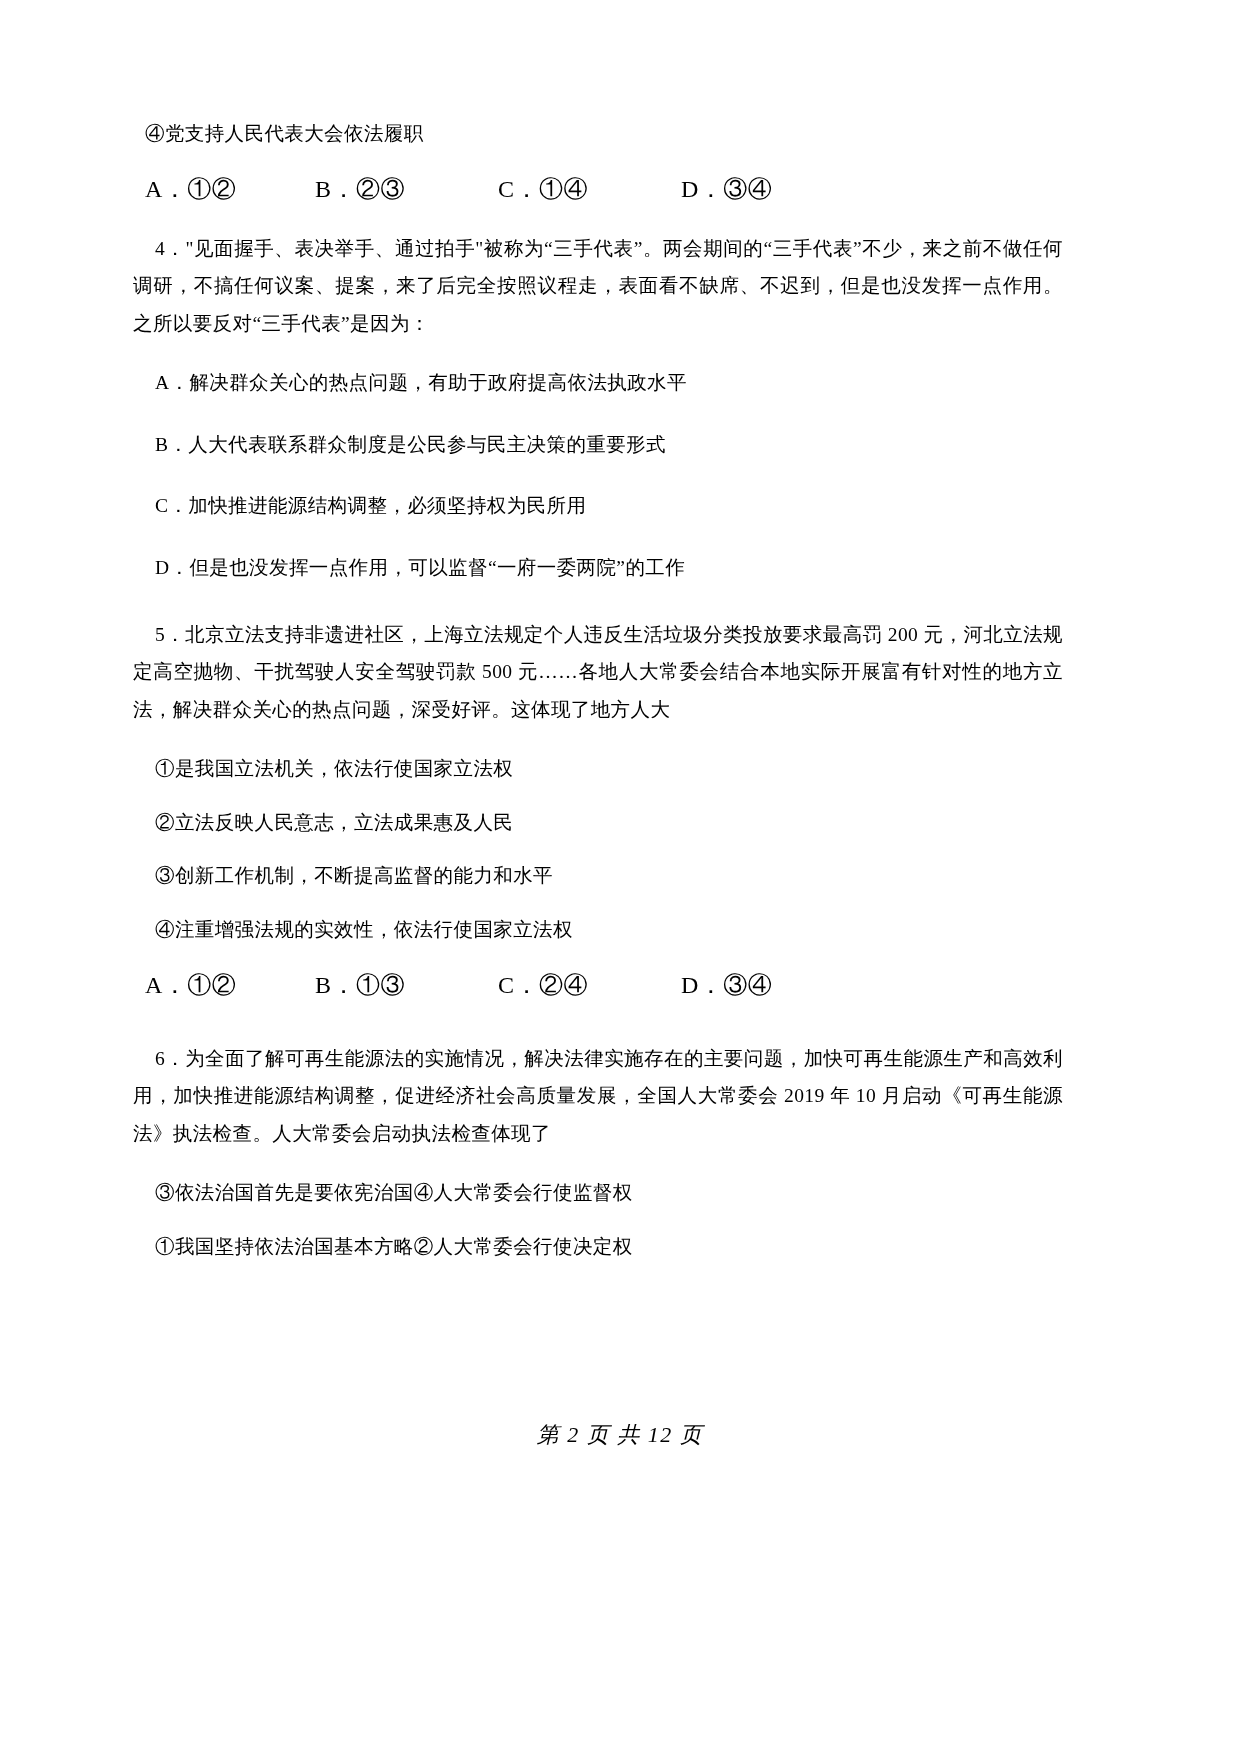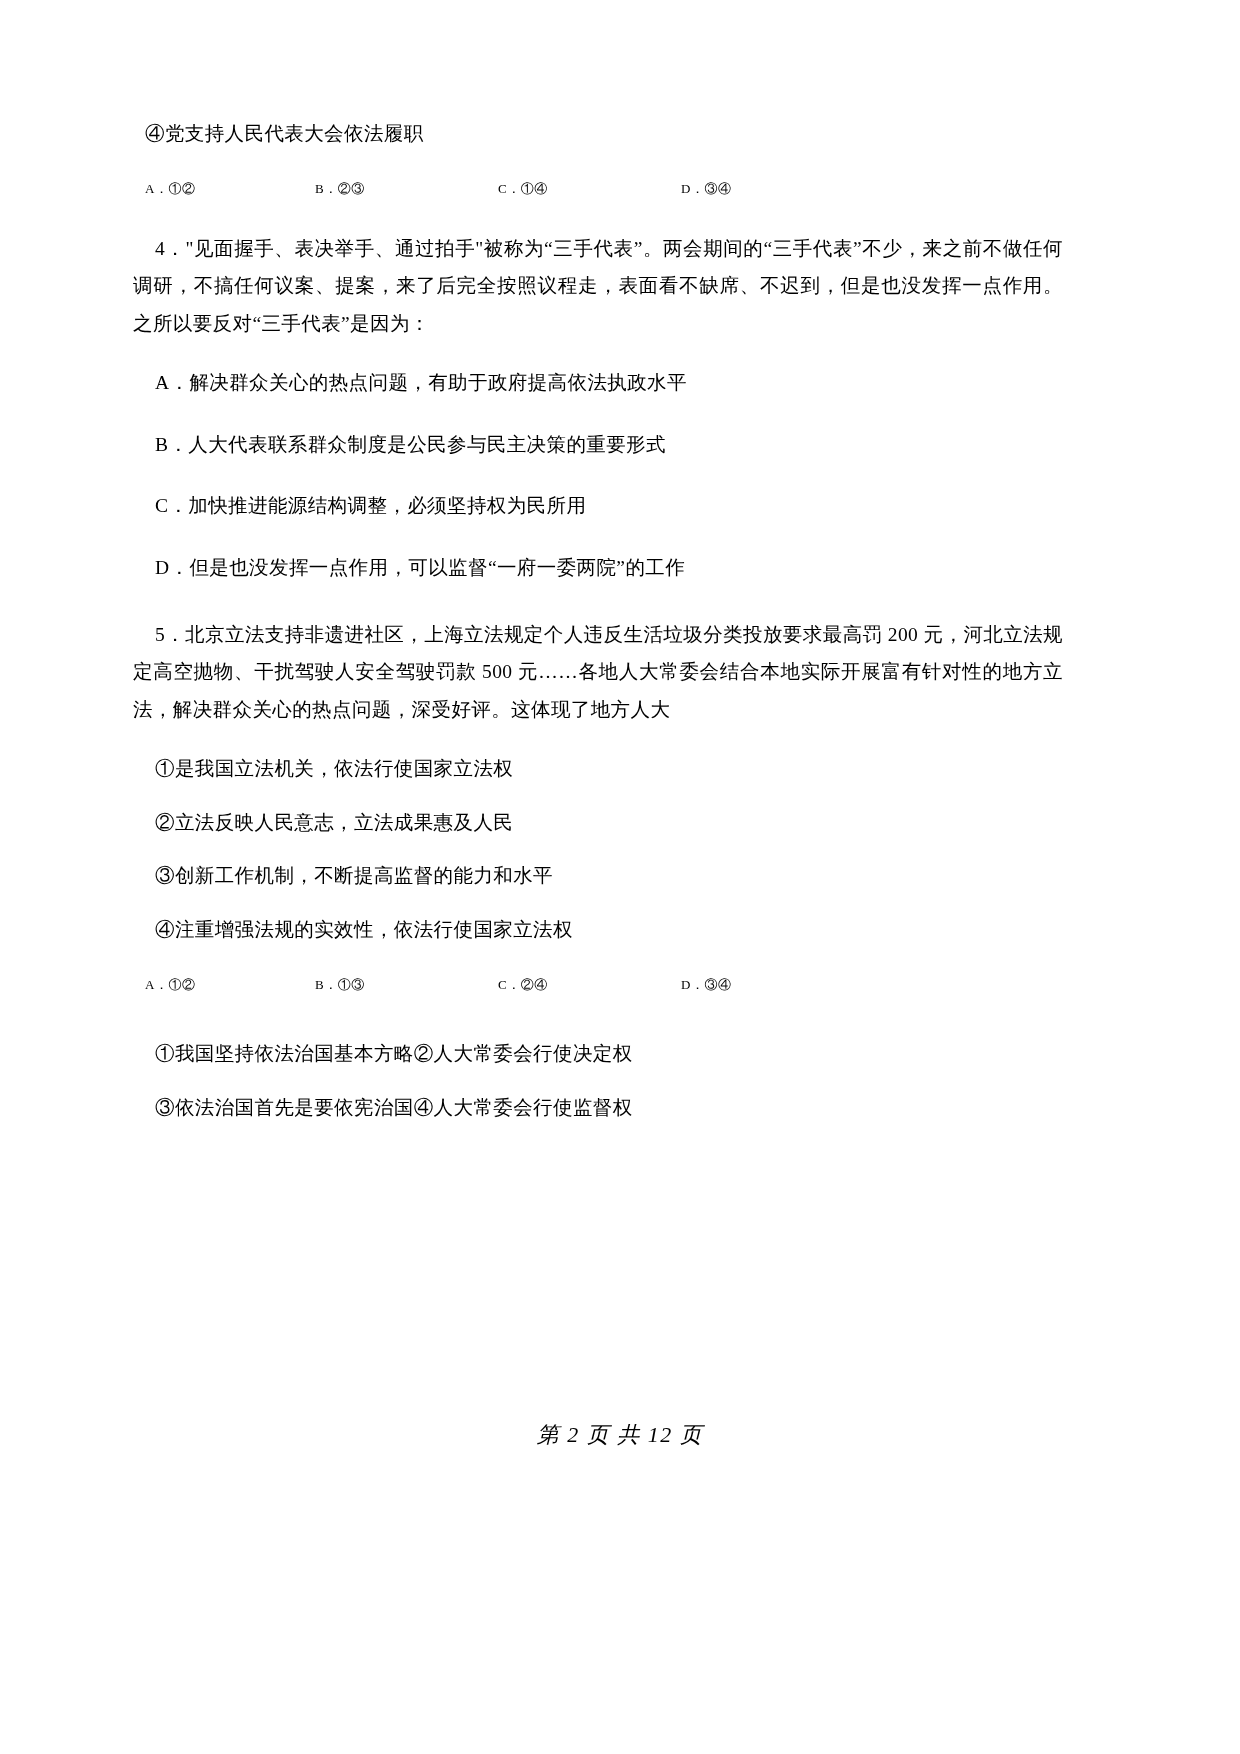--- a/index.html
+++ b/index.html
@@ -49,21 +49,21 @@
   }
   .para.item-noindent {
     text-indent: 12px;
   }
 
   
   .opt-row {
     position: relative;
     height: 30px;
     margin: 0 0 26px 0;
-    font-size: 13px;
+    font-size: 24px;
     line-height: 30px;
   }
   .opt-row .opt {
     position: absolute;
     top: 0;
     white-space: nowrap;
     letter-spacing: 0.5px;
   }
   .opt-row .opt.o1 { left: 12px; }
   .opt-row .opt.o2 { left: 182px; text-align: center; }
@@ -128,20 +128,21 @@
 
     <div class="opt-row">
       <span class="opt o1"><span class="lab">A．</span><span>①②</span></span>
       <span class="opt o2"><span class="lab">B．</span><span>①③</span></span>
       <span class="opt o3"><span class="lab">C．</span><span>②④</span></span>
       <span class="opt o4"><span class="lab">D．</span><span>③④</span></span>
     </div>
 
     <div class="spacer-md"></div>
 
+    <p class="para stem-multi">6．为全面了解可再生能源法的实施情况，解决法律实施存在的主要问题，加快可再生能源生产和高效利用，加快推进能源结构调整，促进经济社会高质量发展，全国人大常委会 2019 年 10 月启动《可再生能源法》执法检查。人大常委会启动执法检查体现了</p>
 
+    <p class="para item">③依法治国首先是要依宪治国④人大常委会行使监督权</p>
     <p class="para item">①我国坚持依法治国基本方略②人大常委会行使决定权</p>
-    <p class="para item">③依法治国首先是要依宪治国④人大常委会行使监督权</p>
 
   </div>
 
   <div class="footer">第 2 页 共 12 页</div>
 </div>
 
 </body></html>

